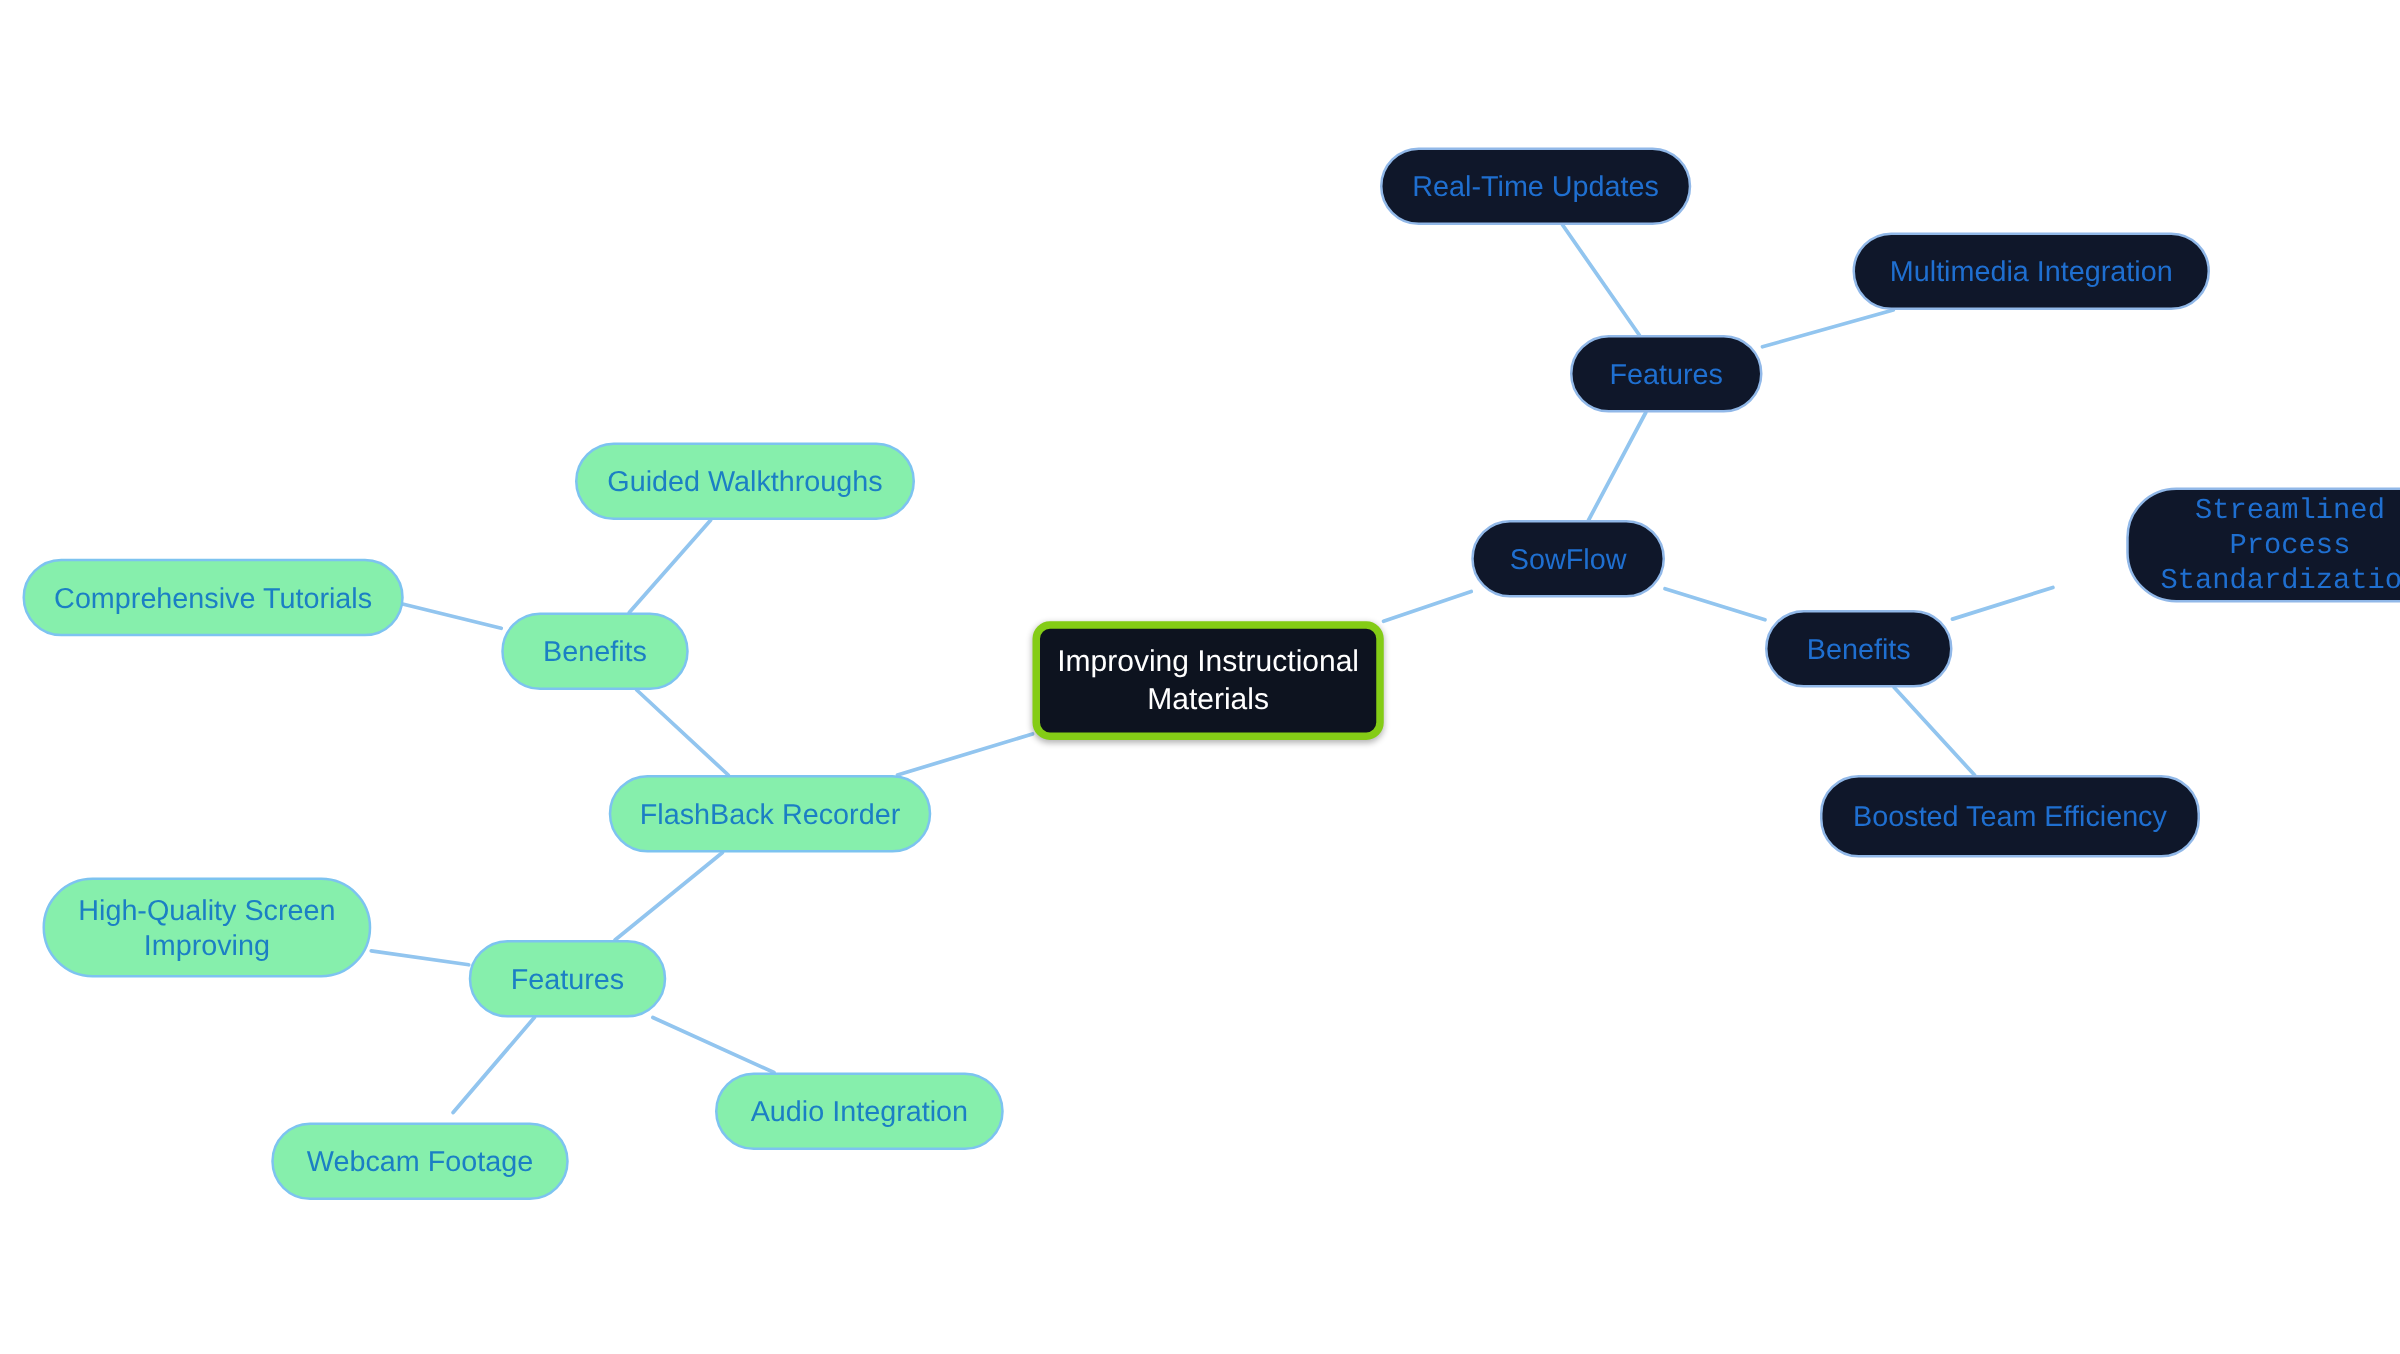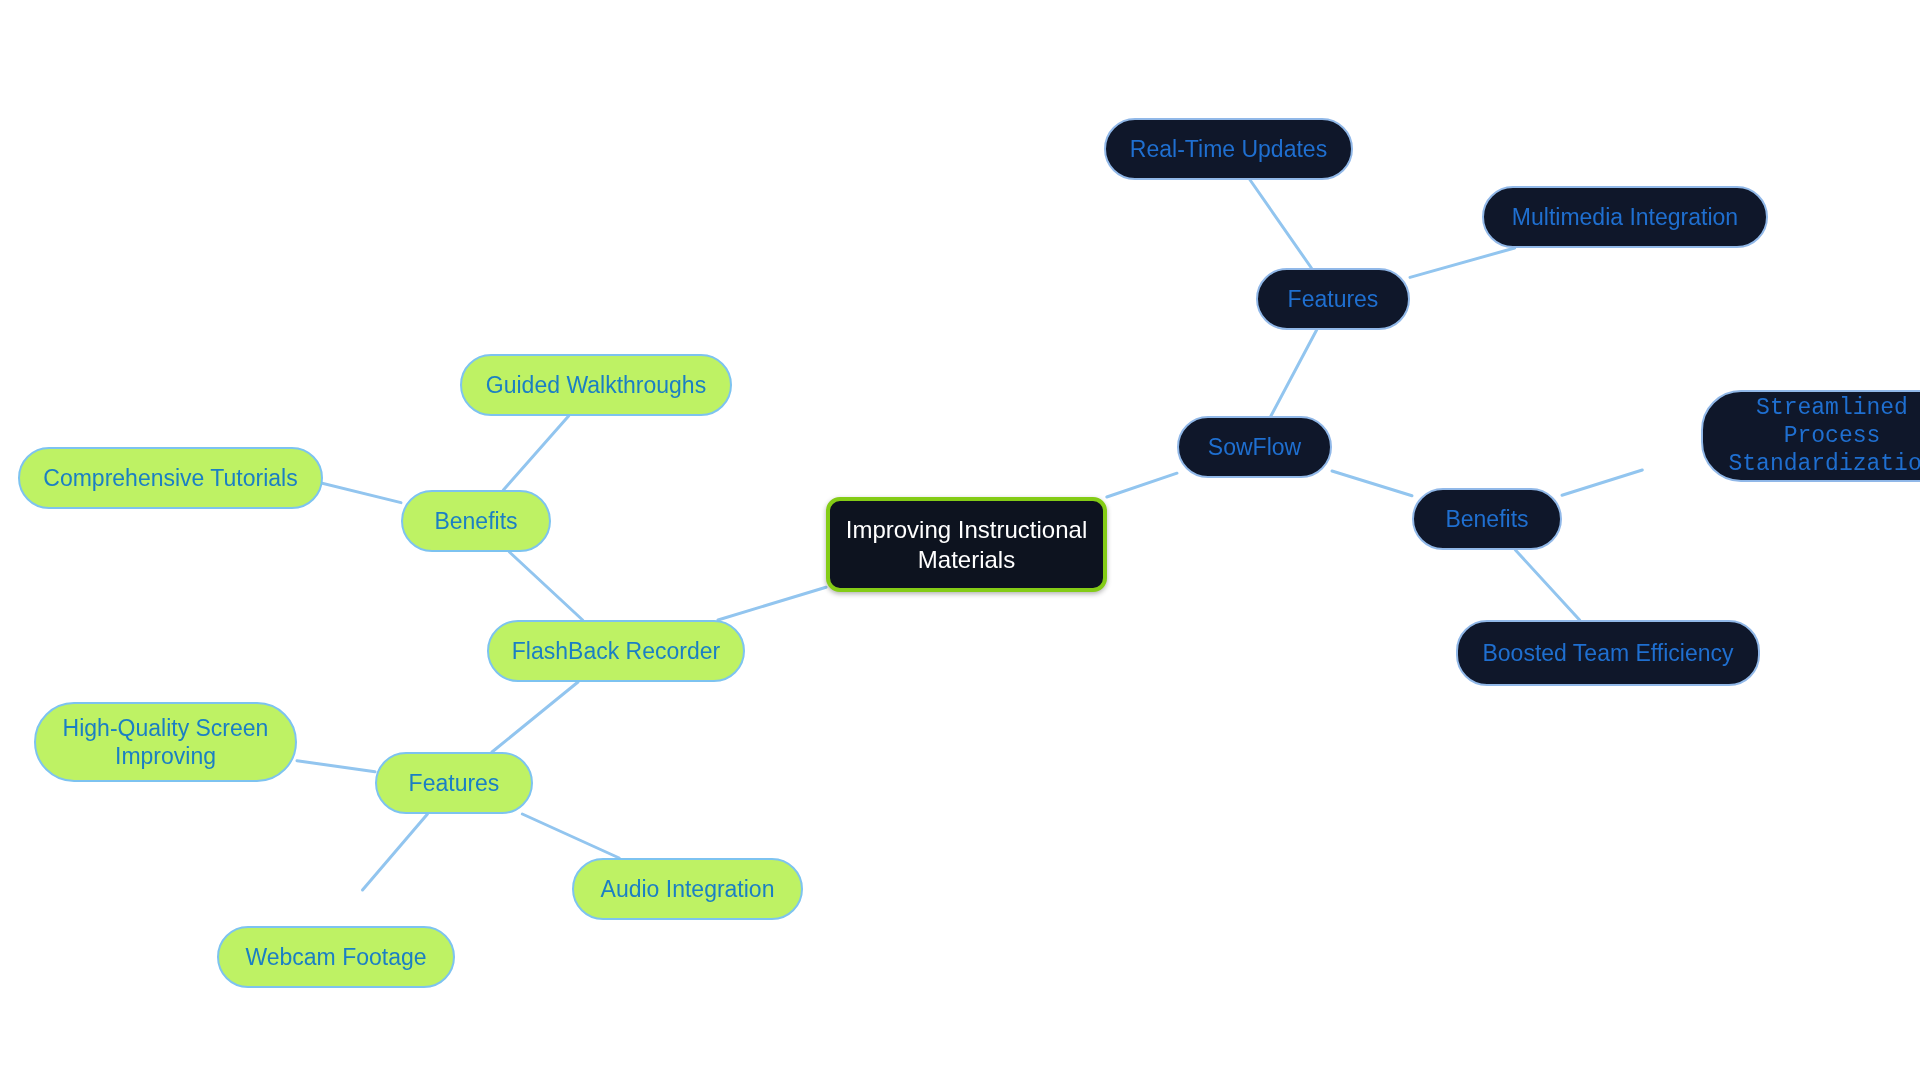--- a/index.html
+++ b/index.html
@@ -32,28 +32,28 @@
     justify-content: center;
     text-align: center;
     line-height: 1.22;
     white-space: pre-line;
     user-select: none;
   }
   
   .node.root {
     background: #0d131f;
     color: #ffffff;
-    border: 4px solid #84cc16;
+    border: 6px solid #84cc16;
     border-radius: 14px;
     font-size: 24px;
     box-shadow: 0 2px 5px rgba(0,0,0,0.30);
   }
   
   .node.branch-left {
-    background: #bef264;
+    background: #86efac;
     border: 2px solid #7dc3f0;
     color: #1b7fc4;
     font-size: 23px;
   }
   
   .node.branch-right {
     background: #0f172a;
     border: 2px solid #91b8e8;
     color: #1f6fd0;
     font-size: 23px;
@@ -83,21 +83,21 @@
   <div id="node-layer">
       <div class="node root" style="left: 826px; top: 497px; width: 281px; height: 95px;">Improving Instructional
 Materials</div>
       <div class="node branch-left" style="left: 487px; top: 620px; width: 258px; height: 62px; border-radius: 31px;">FlashBack Recorder</div>
       <div class="node branch-left" style="left: 401px; top: 490px; width: 150px; height: 62px; border-radius: 31px;">Benefits</div>
       <div class="node branch-left" style="left: 18px; top: 415px; width: 305px; height: 62px; border-radius: 31px; margin-top: 32px;">Comprehensive Tutorials</div>
       <div class="node branch-left" style="left: 460px; top: 354px; width: 272px; height: 62px; border-radius: 31px;">Guided Walkthroughs</div>
       <div class="node branch-left" style="left: 375px; top: 752px; width: 158px; height: 62px; border-radius: 31px;">Features</div>
       <div class="node branch-left" style="left: 34px; top: 702px; width: 263px; height: 80px; border-radius: 40px;">High-Quality Screen
 Improving</div>
-      <div class="node branch-left" style="left: 217px; top: 926px; width: 238px; height: 62px; border-radius: 31px;">Webcam Footage</div>
+      <div class="node branch-left" style="left: 217px; top: 898px; width: 238px; height: 62px; border-radius: 31px;">Webcam Footage</div>
       <div class="node branch-left" style="left: 572px; top: 858px; width: 231px; height: 62px; border-radius: 31px;">Audio Integration</div>
       <div class="node branch-right" style="left: 1177px; top: 416px; width: 155px; height: 62px; border-radius: 31px;">SowFlow</div>
       <div class="node branch-right" style="left: 1256px; top: 268px; width: 154px; height: 62px; border-radius: 31px;">Features</div>
       <div class="node branch-right" style="left: 1104px; top: 118px; width: 249px; height: 62px; border-radius: 31px;">Real-Time Updates</div>
       <div class="node branch-right" style="left: 1482px; top: 186px; width: 286px; height: 62px; border-radius: 31px;">Multimedia Integration</div>
       <div class="node branch-right" style="left: 1412px; top: 488px; width: 150px; height: 62px; border-radius: 31px;">Benefits</div>
       <div class="node branch-right" style="left: 1701px; top: 390px; width: 262px; height: 92px; border-radius: 40px; font-family: Liberation Mono, monospace;">Streamlined Process
 Standardization</div>
       <div class="node branch-right" style="left: 1456px; top: 620px; width: 304px; height: 66px; border-radius: 31px;">Boosted Team Efficiency</div>
     </div>

